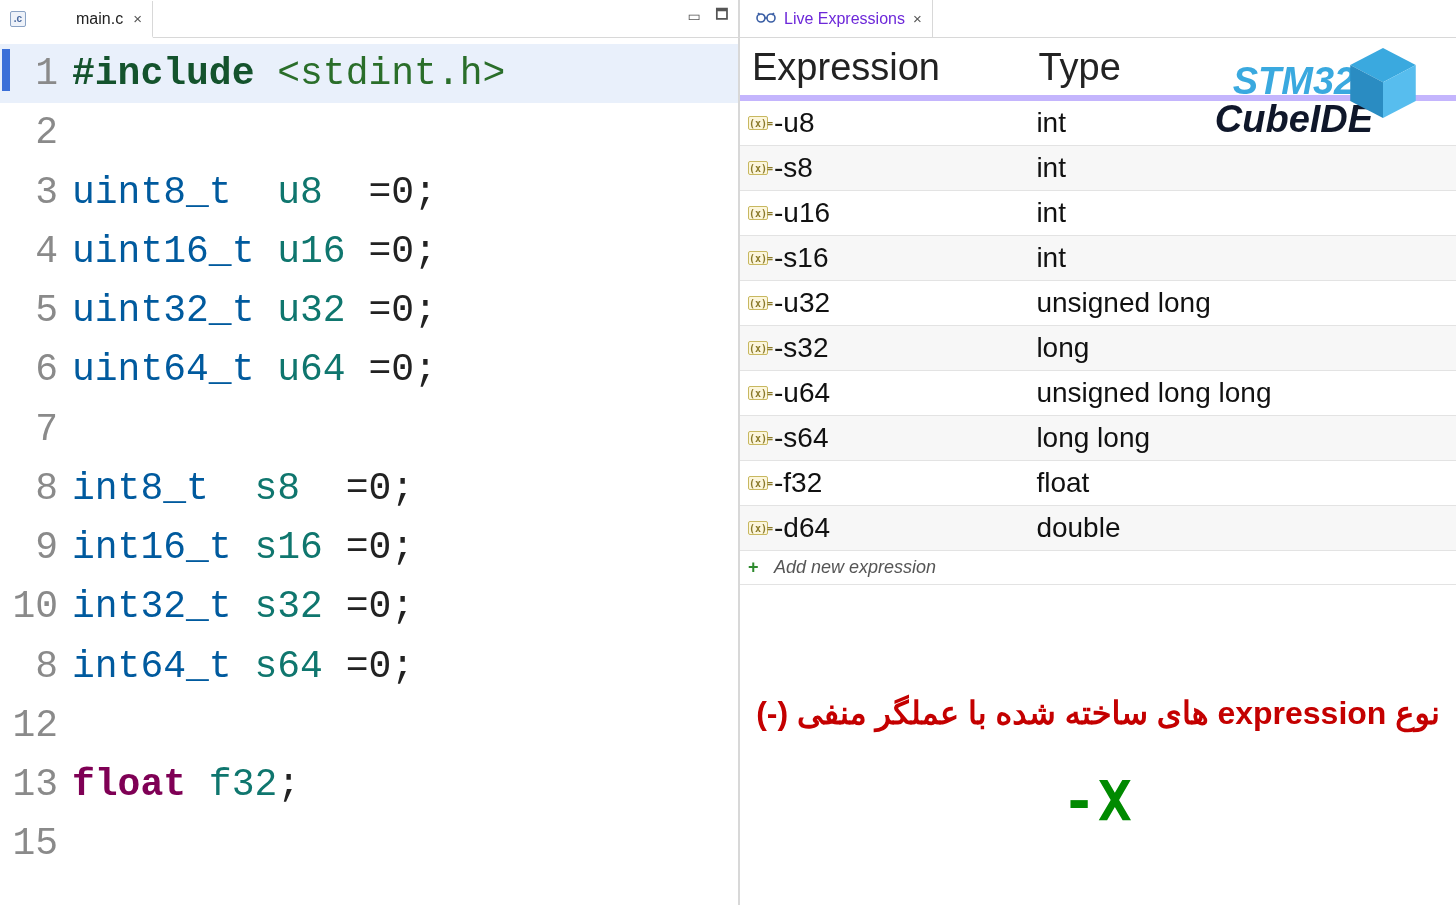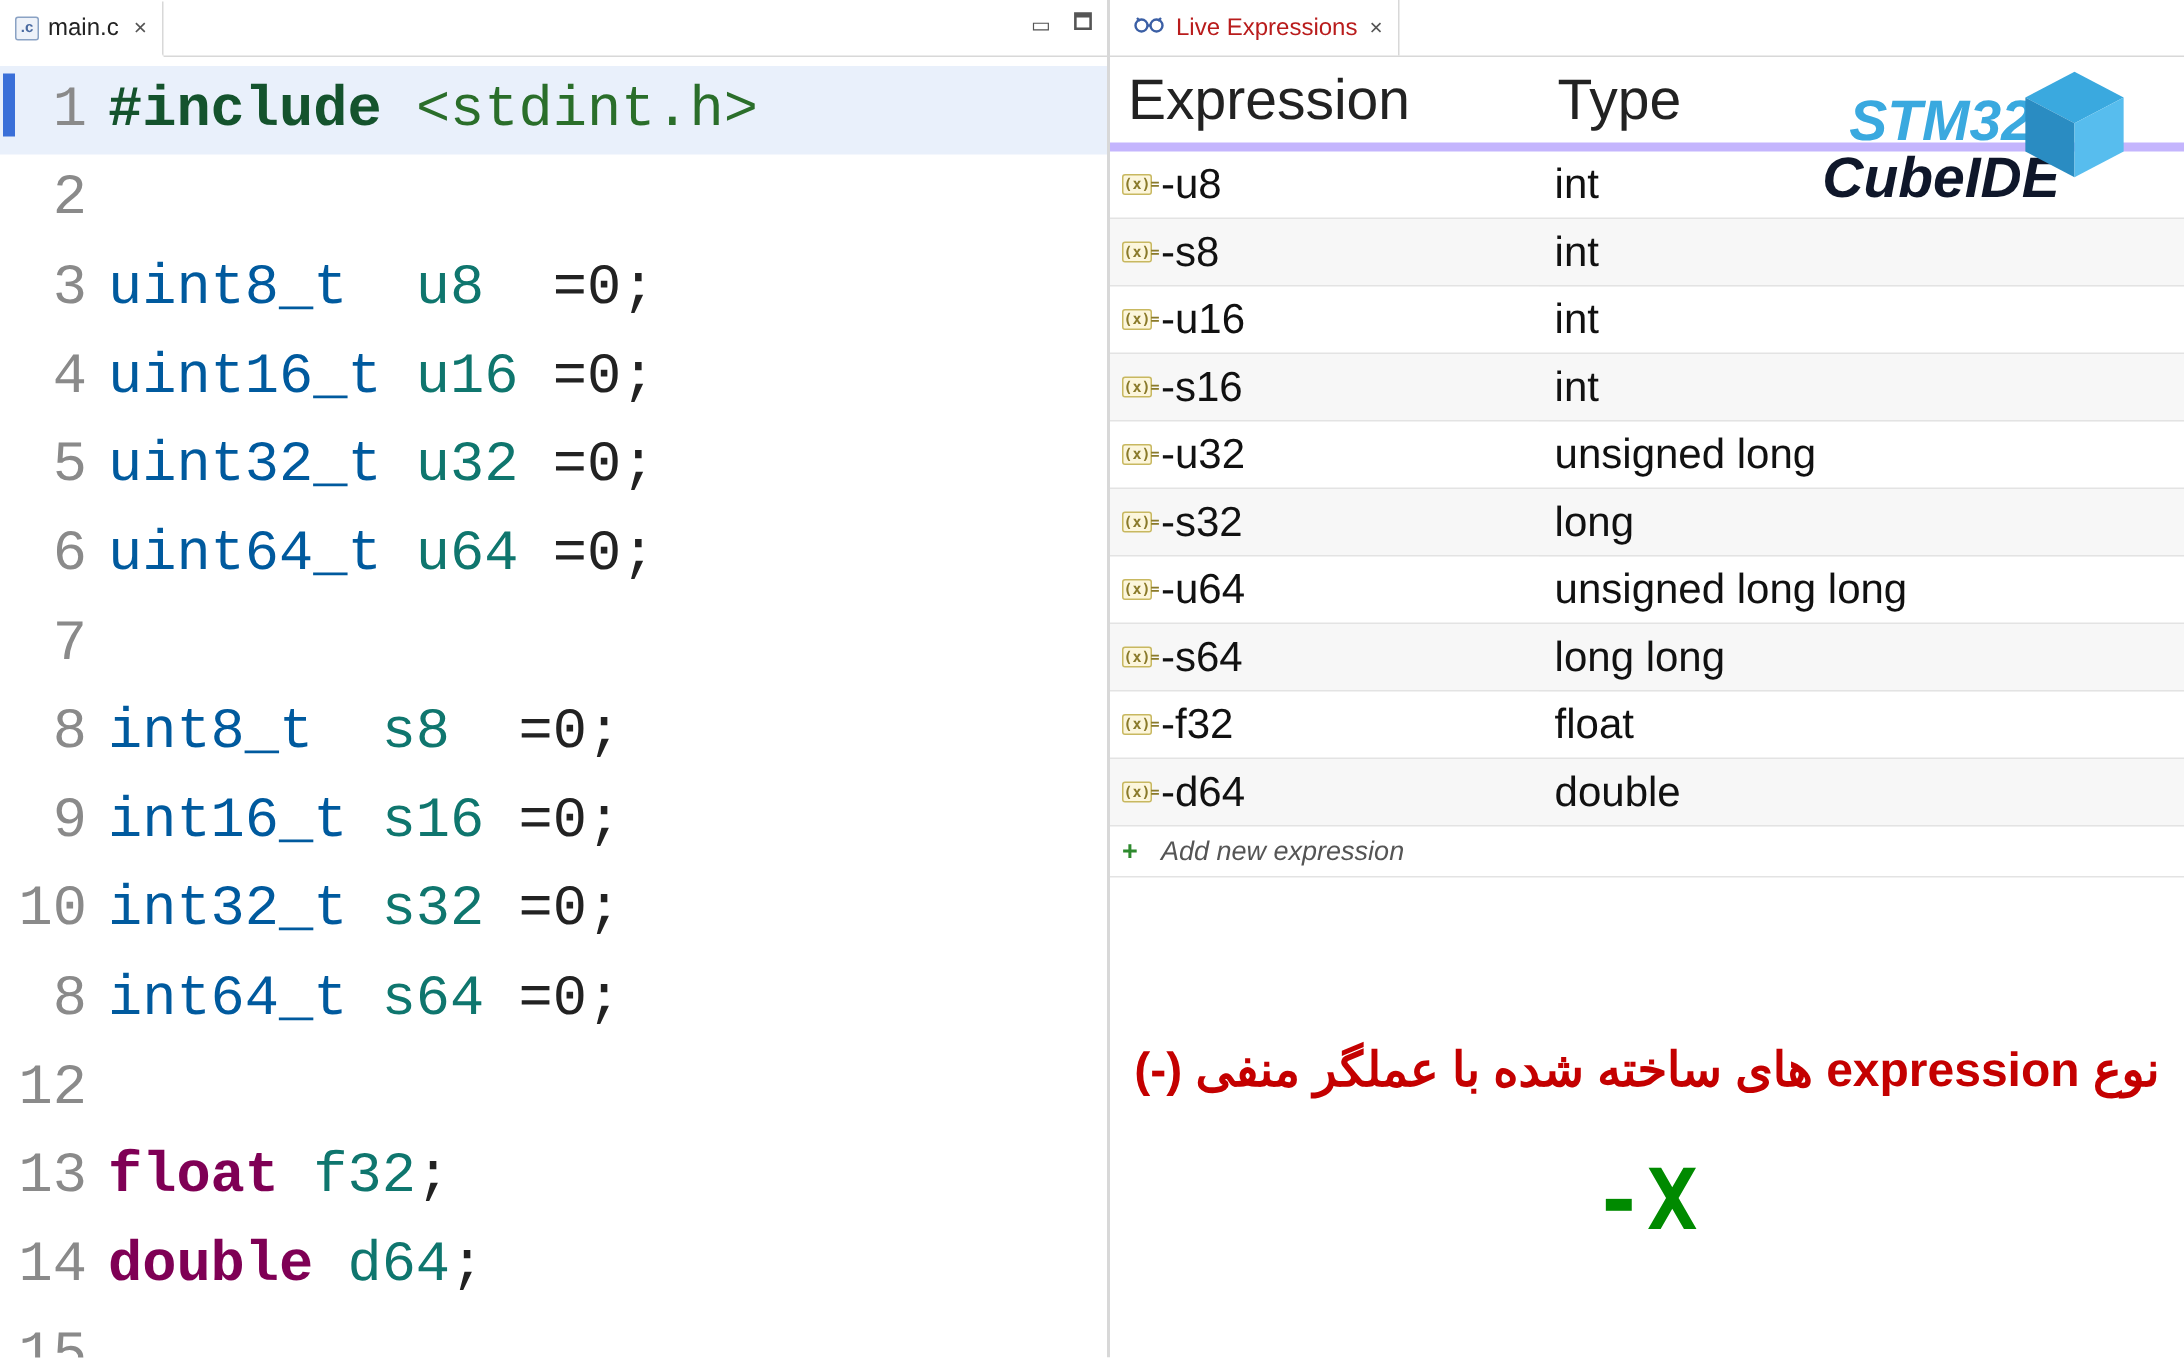--- a/index.html
+++ b/index.html
@@ -4,21 +4,21 @@
 <style>
   * { box-sizing: border-box; margin: 0; padding: 0; }
   html, body { width: 1456px; height: 905px; font-family: "Segoe UI", Tahoma, sans-serif; background: #fff; overflow: hidden; }
   .root { display: flex; width: 100%; height: 100%; }
 
   
   .editor-pane { width: 740px; border-right: 2px solid #d8d8d8; position: relative; }
   .editor-tabs { height: 38px; border-bottom: 1px solid #d8d8d8; display: flex; align-items: stretch; }
   .editor-tab { display: flex; align-items: center; gap: 6px; padding: 0 10px; border-right: 1px solid #d8d8d8; background: #fff; border-bottom: 2px solid #fff; position: relative; top: 1px; }
   .editor-tab .c-icon { width: 16px; height: 16px; display:inline-flex; align-items:center; justify-content:center; font-size:10px; font-weight:bold; color:#4a6aa0; border:1px solid #8aa2c4; border-radius:2px; background:#eef2f9; }
-  .editor-tab .label { font-size: 16px; color:#222; }
+  .editor-tab .label { font-size: 16px; color:#222;margin-left:44px; }
   .editor-tab .close { font-size: 15px; color:#555; margin-left:4px; cursor:pointer; }
   .editor-toolbar-right { position:absolute; right:6px; top:6px; display:flex; gap:8px; align-items:center; }
   .tb-btn { width:20px; height:20px; display:flex; align-items:center; justify-content:center; color:#555; cursor:pointer; font-size:14px; }
 
   .code-area { font-family: Consolas, "Courier New", monospace; font-size: 38px; line-height: 1.56; padding-top: 6px; }
   .code-line { display:flex; white-space:pre; }
   .gutter { width: 72px; text-align:right; padding-right: 14px; color:#8a8a8a; user-select:none; }
   .lc { flex:1; }
   .code-line.hl { background:#e9f0fb; }
   .blue-marker { position:absolute; left:2px; top:49px; width:8px; height:42px; background:#3a6fd8; }
@@ -28,21 +28,21 @@
   .tok-kw   { color:#7f0055; font-weight:bold; }
   .tok-id   { color:#0f766e; }
   .tok-op   { color:#222; }
   .tok-num  { color:#222; }
 
   
   .expr-pane { flex:1; position:relative; }
   .expr-tabs { height:38px; border-bottom:1px solid #d8d8d8; display:flex; align-items:stretch; padding-left:6px; }
   .expr-tab { display:flex; align-items:center; gap:8px; padding:0 10px; border-right:1px solid #d8d8d8; }
   .expr-tab .glasses { font-size:16px; color:#3b5fa5; }
-  .expr-tab .label { font-size:16px; color:#b91c1c; }
+  .expr-tab .label { font-size:16px; color:#6d28d9; }
   .expr-tab .close { font-size:15px; color:#555; cursor:pointer; }
 
   .logo { position:absolute; right:32px; top:62px; width:260px; text-align:center; pointer-events:none; }
   .logo .cube { width:78px; height:78px; position:absolute; right:2px; top:-18px; }
   .logo .txt1 { font: italic 700 38px/1 "Segoe UI", sans-serif; color:#3aa9df; }
   .logo .txt2 { font: italic 700 38px/1 "Segoe UI", sans-serif; color:#0f172a; }
 
   .expr-table { width:100%; border-collapse:collapse; }
   .expr-table th { text-align:left; font-weight:400; font-size:38px; color:#222; padding:8px 12px 6px 12px; border-bottom:6px solid #c4b5fd; }
   .expr-table td { font-size:28px; color:#111; padding:6px 10px; border-bottom:1px solid #e3e3e3; vertical-align:middle; }
@@ -80,21 +80,20 @@
         <div class="code-line"><span class="gutter">4</span><span class="lc"><span class="tok-type">uint16_t</span><span class="tok-id"> u16 </span><span class="tok-op">=</span><span class="tok-num">0</span><span class="tok-op">;</span></span></div>
         <div class="code-line"><span class="gutter">5</span><span class="lc"><span class="tok-type">uint32_t</span><span class="tok-id"> u32 </span><span class="tok-op">=</span><span class="tok-num">0</span><span class="tok-op">;</span></span></div>
         <div class="code-line"><span class="gutter">6</span><span class="lc"><span class="tok-type">uint64_t</span><span class="tok-id"> u64 </span><span class="tok-op">=</span><span class="tok-num">0</span><span class="tok-op">;</span></span></div>
         <div class="code-line"><span class="gutter">7</span><span class="lc"></span></div>
         <div class="code-line"><span class="gutter">8</span><span class="lc"><span class="tok-type">int8_t</span><span class="tok-id">  s8  </span><span class="tok-op">=</span><span class="tok-num">0</span><span class="tok-op">;</span></span></div>
         <div class="code-line"><span class="gutter">9</span><span class="lc"><span class="tok-type">int16_t</span><span class="tok-id"> s16 </span><span class="tok-op">=</span><span class="tok-num">0</span><span class="tok-op">;</span></span></div>
         <div class="code-line"><span class="gutter">10</span><span class="lc"><span class="tok-type">int32_t</span><span class="tok-id"> s32 </span><span class="tok-op">=</span><span class="tok-num">0</span><span class="tok-op">;</span></span></div>
         <div class="code-line"><span class="gutter">8</span><span class="lc"><span class="tok-type">int64_t</span><span class="tok-id"> s64 </span><span class="tok-op">=</span><span class="tok-num">0</span><span class="tok-op">;</span></span></div>
         <div class="code-line"><span class="gutter">12</span><span class="lc"></span></div>
         <div class="code-line"><span class="gutter">13</span><span class="lc"><span class="tok-kw">float</span><span class="tok-id"> f32</span><span class="tok-op">;</span></span></div>
-        <div class="code-line"><span class="gutter">14</span><span class="lc"><span class="tok-kw">double</span><span class="tok-id"> d64</span><span class="tok-op">;</span></span></div>
         <div class="code-line"><span class="gutter">15</span><span class="lc"></span></div>
       </div>
   </div>
 
   <div class="expr-pane">
     <div class="expr-tabs">
       <div class="expr-tab">
         <span class="glasses">
           <svg width="20" height="14" viewBox="0 0 20 14">
               <g fill="none" stroke="#3b5fa5" stroke-width="1.6">

